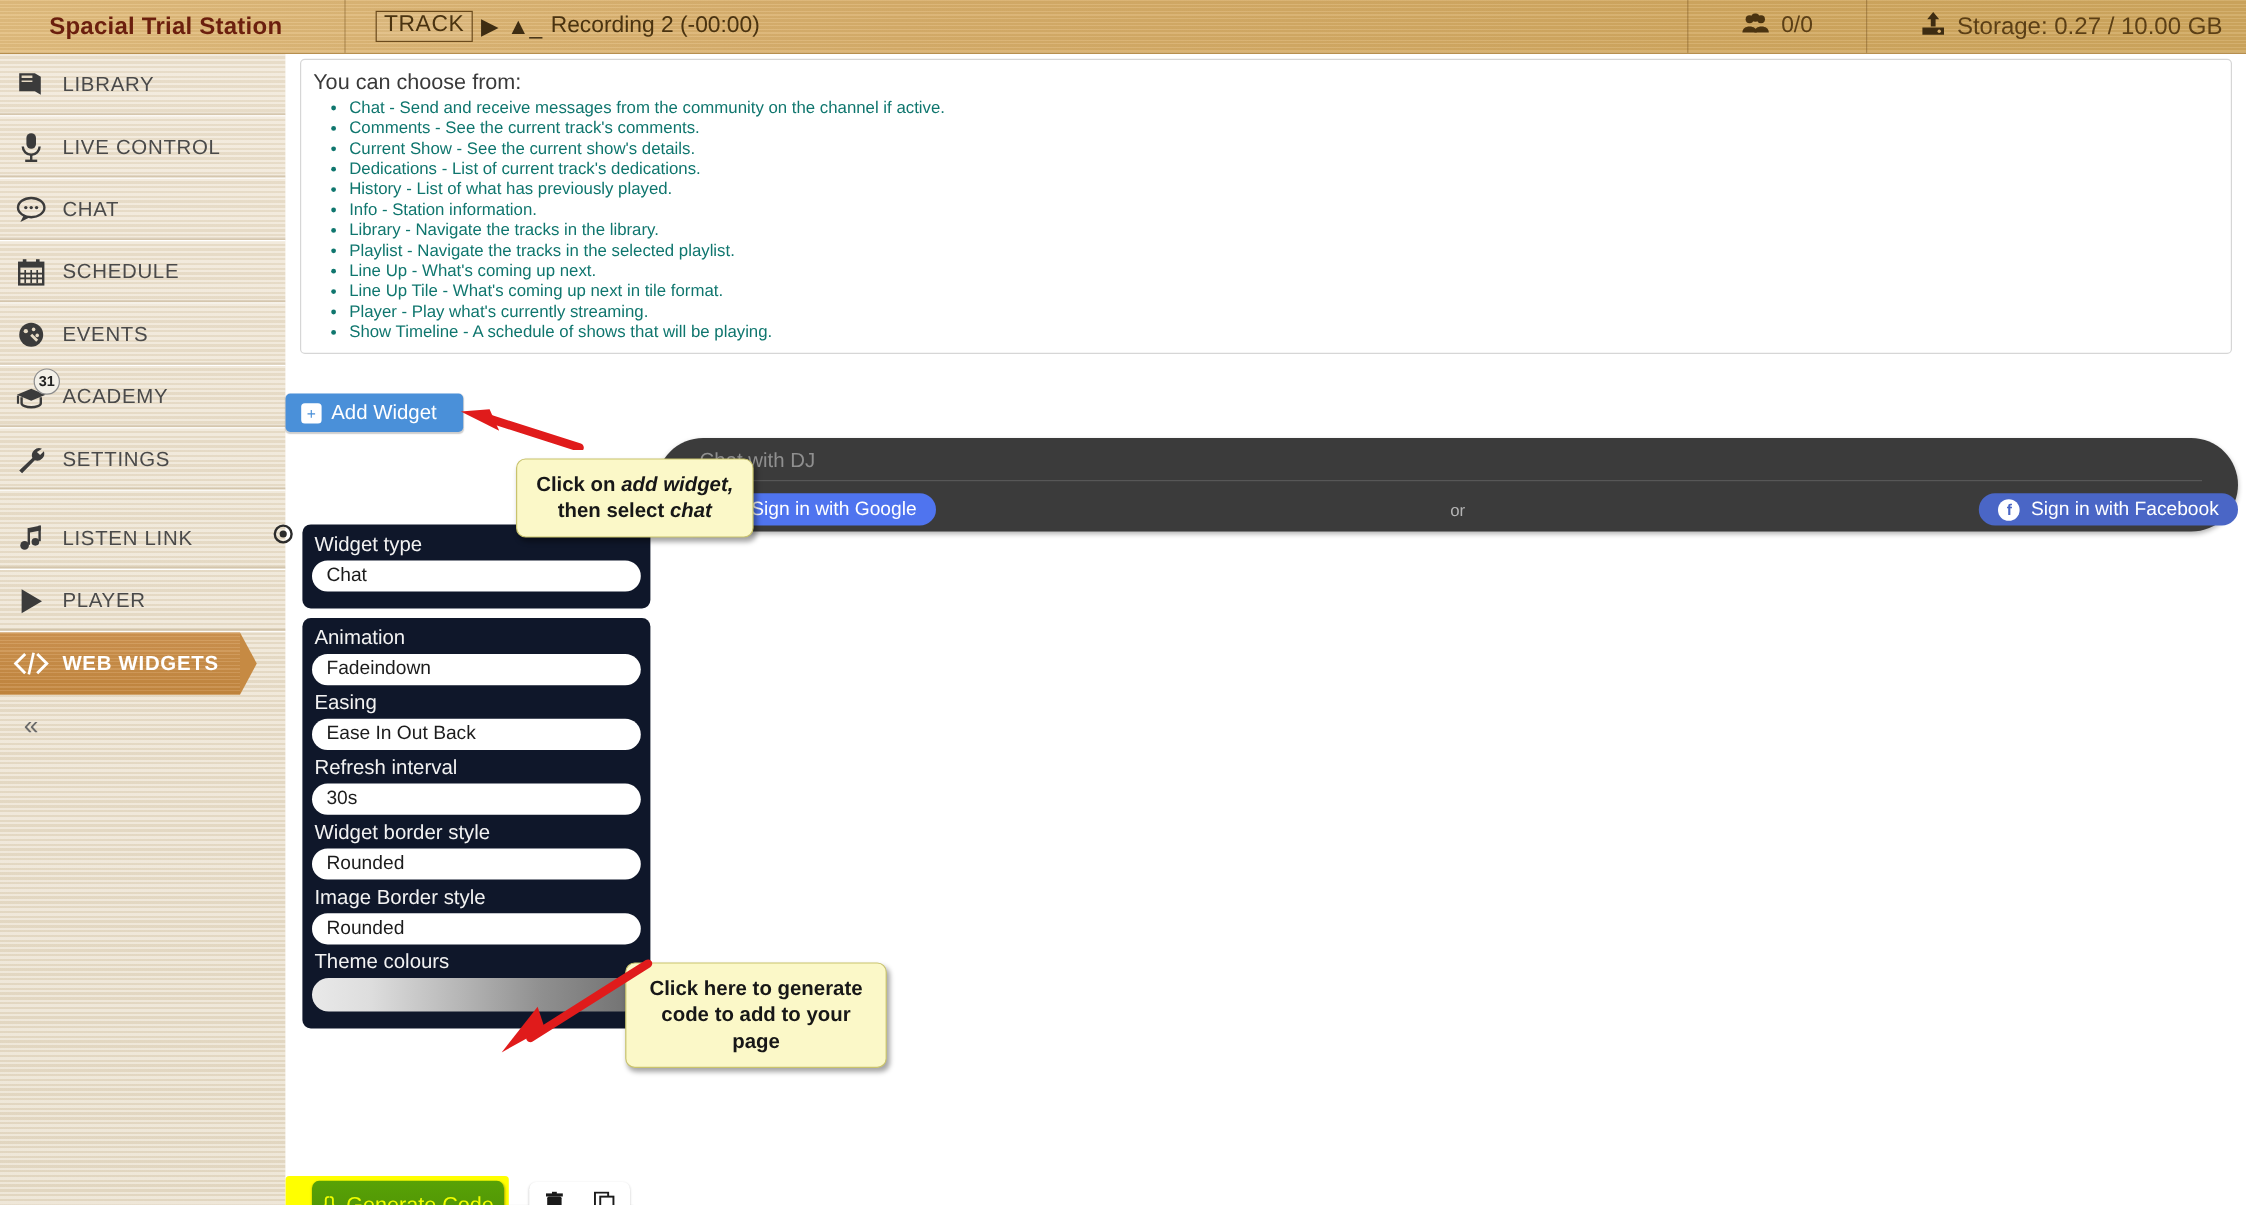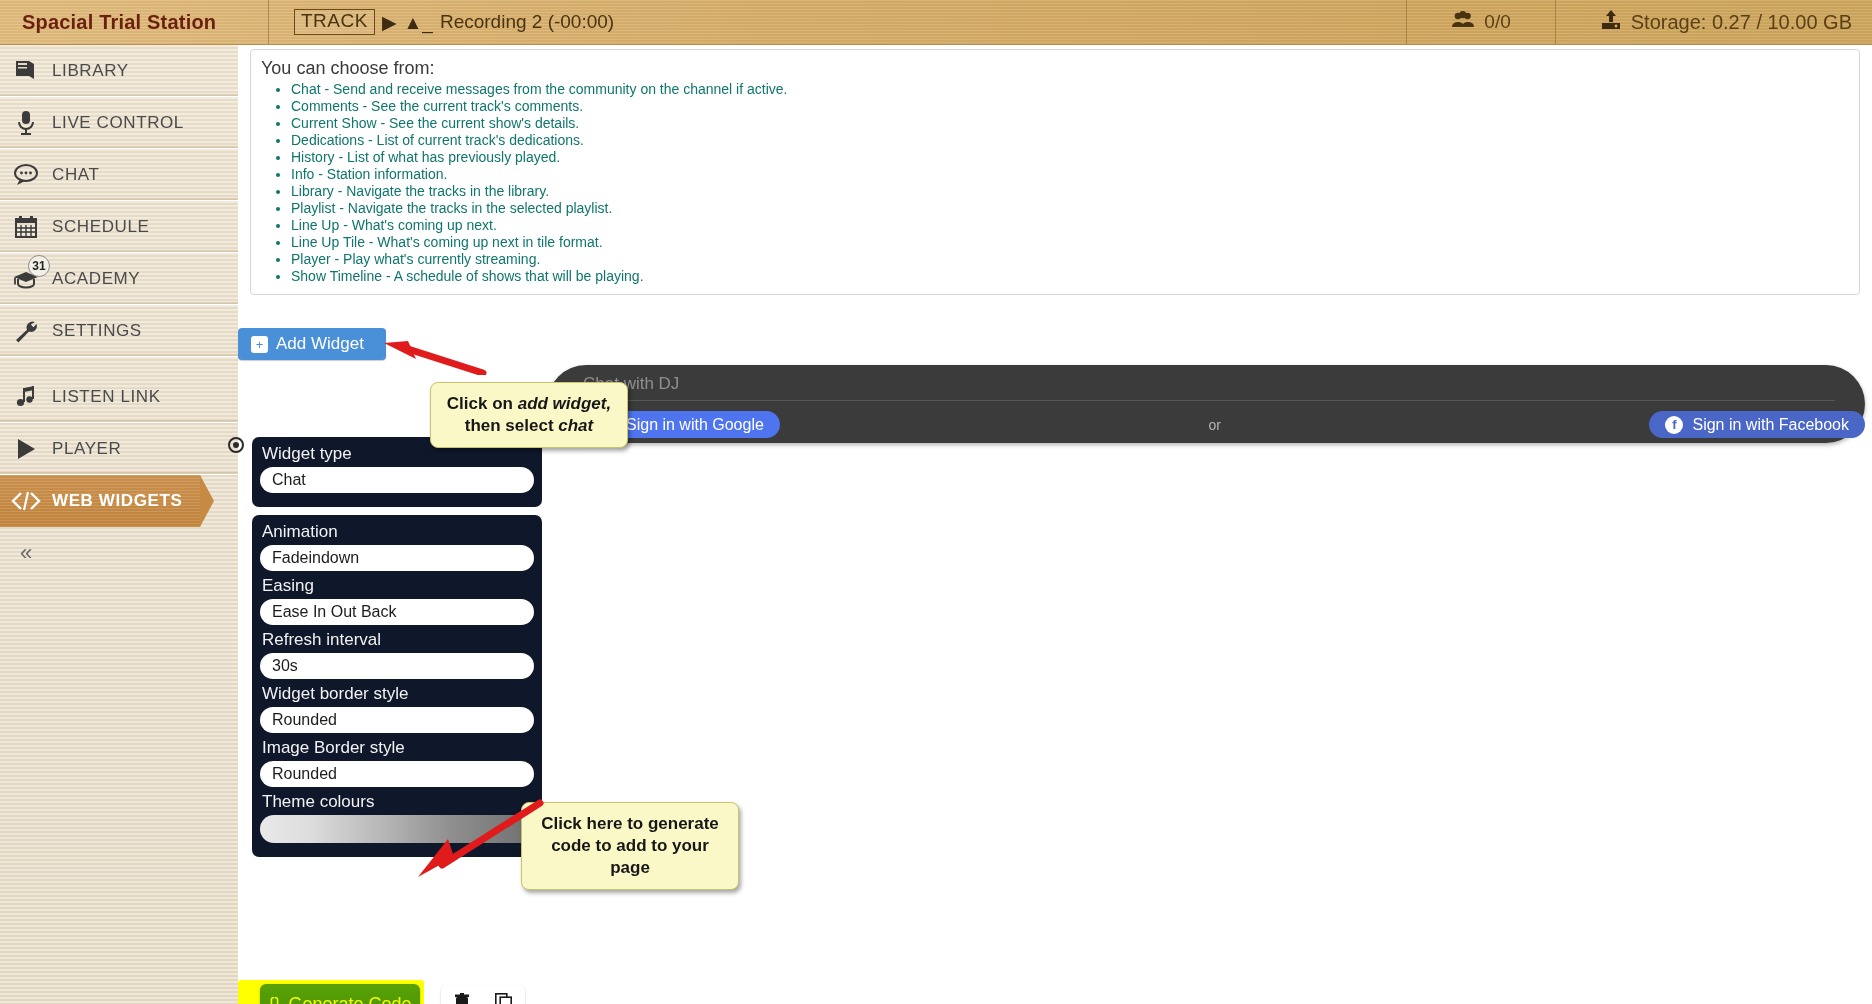--- a/index.html
+++ b/index.html
@@ -11,21 +11,21 @@
     background: #ffffff;
   }
 
   
   #topbar {
     position: absolute; left: 0; top: 0; width: 1872px; height: 45px;
     background:
       repeating-linear-gradient(to bottom, rgba(255,255,255,0.10) 0px, rgba(255,255,255,0.10) 1px, rgba(0,0,0,0.03) 1px, rgba(0,0,0,0.03) 3px),
       linear-gradient(to right, #e2bd7e 0%, #d8ae6a 40%, #d2a860 75%, #cfa75e 100%);
     border-bottom: 1px solid #b78f4e;
-    display: flex; align-items: center;
+    display: flex; align-items: center; padding-left: 19px;
   }
   #station-title {
     color: #6b1f0e; font-weight: bold; font-size: 20px;
     padding-left: 22px; width: 268px; letter-spacing: .2px;
   }
   .vsep { width: 1px; height: 44px; background: rgba(120,85,35,0.45); }
   #track-group { display: flex; align-items: center; gap: 7px; padding-left: 25px; }
   #track-badge {
     border: 1px solid #6b4a1c; color: #4a3310; font-size: 19px;
     padding: 0px 6px 2px 6px; line-height: 22px; letter-spacing: .5px;
@@ -282,20 +282,34 @@
             <rect x="2" y="4" width="20" height="4" fill="#3b3b3b"></rect>
             <rect x="5" y="1" width="3" height="5" fill="#3b3b3b"></rect>
             <rect x="16" y="1" width="3" height="5" fill="#3b3b3b"></rect>
             <path d="M7 10v11M12 10v11M17 10v11M2 13h20M2 17h20" stroke="#3b3b3b" stroke-width="1.4"></path>
           </svg>
       </div>
       <div class="nav-label">SCHEDULE</div>
     </div>
   </div>
 
+  <div class="nav-item">
+    <div class="nav-inner">
+      <div class="nav-icon">
+        <svg width="26" height="24" viewBox="0 0 26 24">
+            <circle cx="13" cy="12" r="10" fill="#3b3b3b"></circle>
+            <circle cx="8.5" cy="9" r="1.8" fill="#e6dac4"></circle>
+            <circle cx="15" cy="7.5" r="1.5" fill="#e6dac4"></circle>
+            <circle cx="18" cy="12.5" r="1.5" fill="#e6dac4"></circle>
+            <path d="M13 12l5 5" stroke="#e6dac4" stroke-width="2.4"></path>
+          </svg>
+      </div>
+      <div class="nav-label">EVENTS</div>
+    </div>
+  </div>
 
   <div class="nav-item">
     <div class="badge31">31</div>
     <div class="nav-inner">
       <div class="nav-icon">
         <svg width="28" height="24" viewBox="0 0 28 24">
             <path d="M14 5L2 10l12 5 12-5z" fill="#3b3b3b"></path>
             <path d="M6 12v5c0 2 4 3.4 8 3.4s8-1.4 8-3.4v-5" fill="none" stroke="#3b3b3b" stroke-width="2"></path>
             <path d="M3 10.5v7" stroke="#3b3b3b" stroke-width="1.8"></path>
           </svg>

